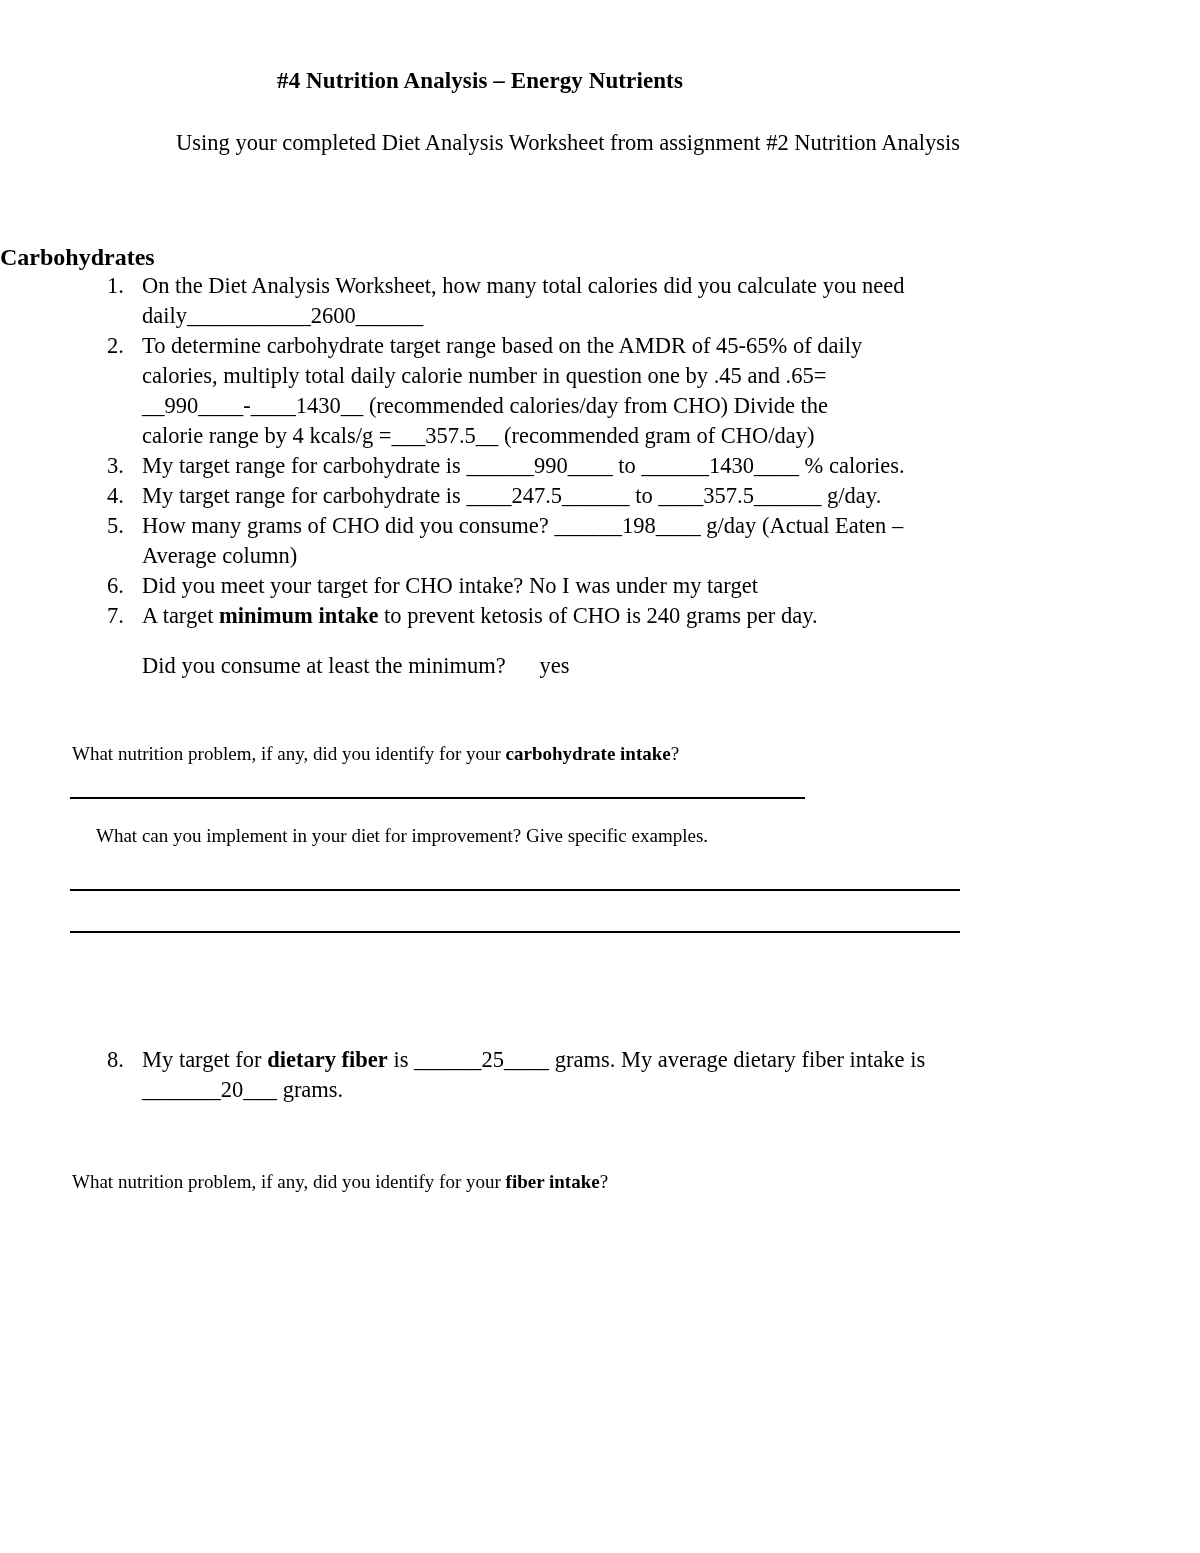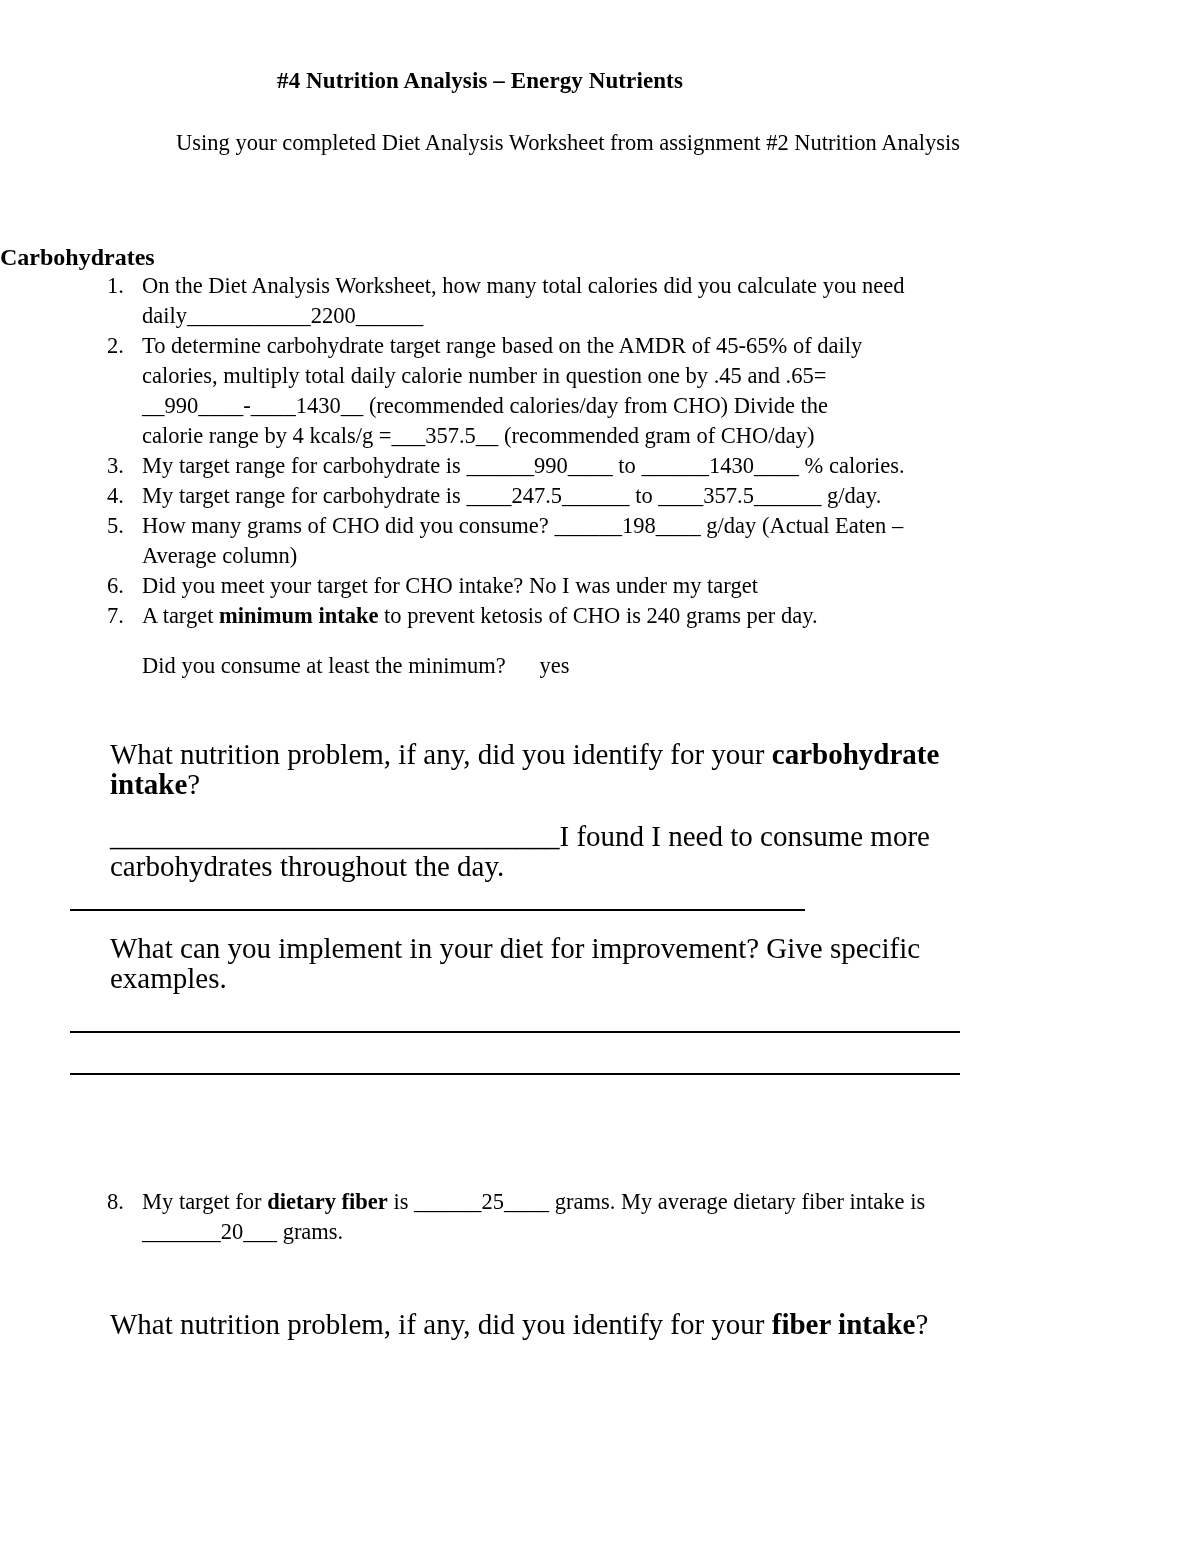--- a/index.html
+++ b/index.html
@@ -64,38 +64,38 @@
   .q2 { margin-top: 30px; padding-right: 78px; }
   .q3 { margin-top: 32px; }
   .q4 { margin-top: 18px; }
   .q5 { margin-top: 18px; }
   .q6 { margin-top: 18px; }
   .q7 { margin-top: 18px; }
   .q7 .subline { margin-top: 20px; display: block; }
   .q8 { margin-top: 0; }
 
   .block-text {
-    font-size: 29px;
+    font-size: 19px;
     line-height: 30px;
-    padding-left: 110px;
+    padding-left: 72px;
     margin: 0;
   }
   .prob-q { padding-top: 58px; }
   .ans-line { padding-top: 22px; }
   .rule-wrap { padding-left: 70px; }
   .rule {
     height: 0;
     border-top: 2px solid #000;
     margin: 0;
   }
   .rule-a { margin-top: 28px; width: 735px; }
   .rule-b { margin-top: 38px; width: 905px; }
   .rule-c { margin-top: 40px; width: 1008px; }
 
-  .impl-q { padding-top: 22px; }
+  .impl-q { padding-top: 22px; margin-left: 24px; }
   .impl-1 { padding-top: 20px; padding-right: 70px; }
   .impl-2 { padding-top: 76px; }
 
   .fiber-item-wrap { padding-top: 112px; }
   .fiber-q { padding-top: 62px; }
   b { font-weight: bold; }
   .sp { white-space: pre; }
 </style>
 </head>
 <body>
@@ -106,21 +106,21 @@
 
   <div class="intro">Using your completed Diet Analysis Worksheet from assignment #2 Nutrition Analysis</div>
 
   <div class="section-heading">Carbohydrates</div>
 
   <ol class="qlist">
 
     <li class="q1">
       <span class="num">1.</span>
       <span>On the Diet Analysis Worksheet, how many total calories did you calculate you need</span><br>
-      <span>daily</span><span class="sp">___________</span><span>2200</span><span class="sp">______</span>
+      <span>daily</span><span class="sp">___________</span><span>2600</span><span class="sp">______</span>
     </li>
 
     <li class="q2">
       <span class="num">2.</span>
       <span>To determine carbohydrate target range based on the AMDR of 45-65% of daily calories, multiply total daily calorie number in question one by .45 and .65= </span><span class="sp">__</span><span>990</span><span class="sp">____</span><span>-</span><span class="sp">____</span><span>1430</span><span class="sp">__</span><span> (recommended calories/day from CHO) Divide the calorie range by 4 kcals/g =</span><span class="sp">___</span><span>357.5</span><span class="sp">__</span><span> (recommended gram of CHO/day)</span>
     </li>
 
     <li class="q3">
       <span class="num">3.</span>
       <span>My target range for carbohydrate is </span><span class="sp">______</span><span>990</span><span class="sp">____</span><span> to </span><span class="sp">______</span><span>1430</span><span class="sp">____</span><span> % calories.</span>
@@ -146,23 +146,20 @@
       <span>A target </span><b>minimum intake</b><span> to prevent ketosis of CHO is 240 grams per day.</span>
       <span class="subline"><span>Did you consume at least the minimum?</span><span class="sp">      </span><span>yes</span></span>
     </li>
 
   </ol>
 
   <div class="block-text prob-q">
     <span>What nutrition problem, if any, did you identify for your </span><b>carbohydrate intake</b><span>?</span>
   </div>
 
-  <div class="block-text ans-line">
-    <span class="sp">_______________________________</span><span>I found I need to consume more carbohydrates throughout the day.</span>
-  </div>
 
   <div class="rule-wrap">
     <div class="rule rule-a"></div>
   </div>
 
   <div class="block-text impl-q">What can you implement in your diet for improvement? Give specific examples.</div>
 
 
   <div class="rule-wrap">
     <div class="rule rule-b"></div>

